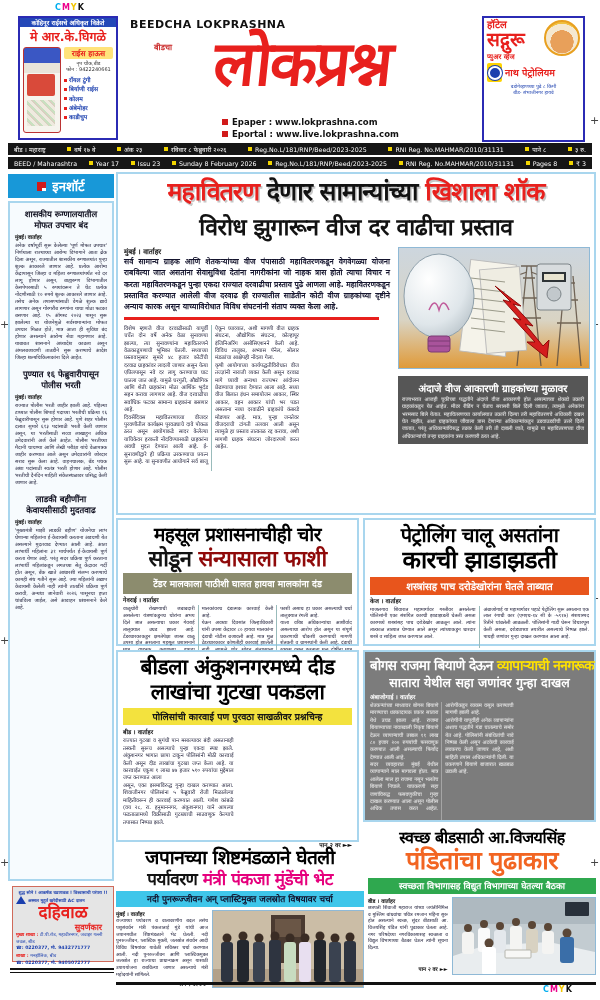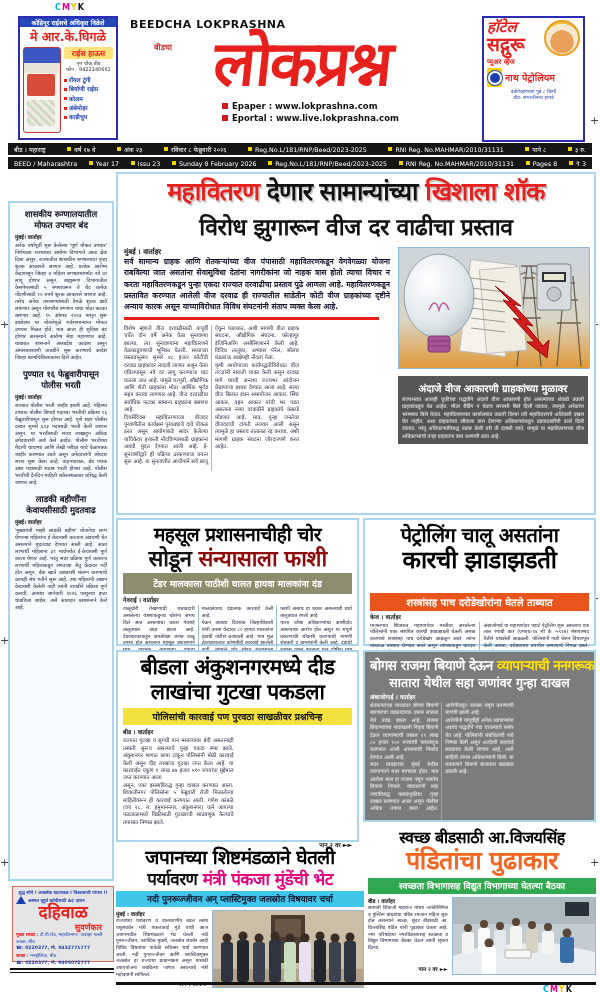--- a/index.html
+++ b/index.html
@@ -21,21 +21,21 @@
   .adbox{border:2px solid #2b2bb4;background:#fff;box-sizing:border-box;}
   .lad-head{background:#2448b8;color:#fff;font-size:6.4px;font-weight:bold;text-align:center;padding:0 1px;}
   .lad-name{color:#e8201d;font-weight:bold;font-size:12.5px;text-align:center;padding:1px 0 2px;}
   .lad-items{font-size:6px;color:#1b3fae;font-weight:bold;line-height:1.55;}
   .lad-items .b{display:inline-block;width:3px;height:3px;background:#e8201d;margin-right:2px;vertical-align:middle;}
   .ricehouse{background:#ffe37a;color:#e8201d;font-weight:bold;font-size:7.5px;text-align:center;border-radius:2px;padding:1px 2px;}
   .logo-big{color:#e8201d;font-weight:bold;font-size:62px;line-height:1;transform:skewX(-6deg);letter-spacing:-2px;}
   .mast-en{font-weight:bold;font-size:11px;color:#111;letter-spacing:.5px;text-align:left;}
   .eline{font-weight:bold;font-size:8.5px;color:#111;}
   .eline .sq{display:inline-block;width:6px;height:6px;background:#d11a1a;margin-right:4px;}
-  .rad-hotel{color:#e8201d;font-weight:bold;font-size:15px;line-height:1;font-style:italic;}
+  .rad-hotel{color:#e8201d;font-weight:bold;font-size:10px;line-height:1;}
   .rad-name{color:#e8201d;font-weight:bold;font-size:19px;line-height:1;}
   .rad-veg{color:#e8201d;font-weight:bold;font-size:7px;}
   .rad-petrol{color:#e8201d;font-weight:bold;font-size:9.5px;}
   .rad-addr{color:#1b3fae;font-size:4.8px;text-align:center;line-height:1.3;}
   .rad-foot{background:#1593d2;border-radius:4px;color:#ffe94e;text-align:center;font-weight:bold;}
   
   .ibar{background:#161616;color:#fff;display:flex;align-items:center;justify-content:space-between;
         padding:0 6px;font-size:6.3px;height:12px;}
   .ibar .cell{display:flex;align-items:center;white-space:nowrap;}
   .ibar .sq{display:inline-block;width:4px;height:4px;background:#f2d500;margin-right:3px;}
@@ -114,21 +114,21 @@
       </div>
     </div>
   </div>
 
   <div class="abs" style="left:130px;top:18px;width:345px;">
     <div class="mast-en">BEEDCHA LOKPRASHNA</div>
     <div style="position:relative;text-align:center;margin-top:2px;">
       <span class="abs" style="left:24px;top:8px;font-size:8px;color:#c33;font-weight:bold;">बीडचा</span>
       <div class="logo-big">लोकप्रश्न</div>
     </div>
-    <div style="margin:6px 0 0 92px;">
+    <div style="margin:22px 0 0 92px;">
       <div class="eline"><span class="sq"></span><span>Epaper : www.lokprashna.com</span></div>
       <div class="eline" style="margin-top:2px;"><span class="sq"></span><span>Eportal : www.live.lokprashna.com</span></div>
     </div>
   </div>
 
   <div class="abs adbox" style="left:482px;top:16px;width:103px;height:126px;padding:2px 3px;">
     <div style="display:flex;justify-content:space-between;">
       <div>
         <div class="rad-hotel">हॉटेल</div>
         <div class="rad-name">सद्गुरू</div>
@@ -208,20 +208,24 @@
     <span class="cell">
         <span class="sq"></span>
         <span>Pages 8</span>
       </span>
     <span class="cell">
         <span class="sq"></span>
         <span>₹ 3</span>
       </span>
   </div>
 
+  <div class="abs inshort-head" style="left:8px;top:174px;width:106px;height:24px;">
+    <span class="inshort-ic"></span>
+    <span>इनशॉर्ट</span>
+  </div>
 
   <div class="abs sbox" style="left:8px;top:201px;width:106px;height:680px;padding:6px 5px;overflow:hidden;">
 
     <div>
       <div class="stitle"><span>शासकीय रूग्णालयातील</span><br>
         <span>मोफत उपचार बंद</span></div>
       <div class="byline" style="font-size:5.4px;margin:2px 0 1px;">मुंबई। वार्ताहर</div>
       <div class="tiny" style="font-size:5px;">अनेक वर्षांपूर्वी सुरू केलेल्या 'पूर्ण मोफत उपचार' निर्णयाला राज्याच्या आरोग्य विभागाने आता ब्रेक दिला असून, राज्यातील शासकीय रुग्णालयांत पुन्हा शुल्क आकारले जाणार आहे. प्रत्येक आरोग्य केंद्रापासून जिल्हा व महिला रुग्णालयांपर्यंत नवे दर लागू होणार असून, बाह्यरुग्ण विभागातील केसपेपरसाठी ५ रुपयांवरून ते थेट प्रत्येक नोंदणीसाठी १० रुपये शुल्क आकारले जाणार आहे. तसेच अनेक तपासण्यांसाठी वेगळे शुल्क द्यावे लागणार असून गोरगरीब रुग्णांना याचा मोठा फटका बसणार आहे. १५ ऑगस्ट २०२३ पासून सुरू झालेल्या या योजनेमुळे सर्वसामान्यांना मोफत उपचार मिळत होते, मात्र आता ही सुविधा बंद होणार असल्याने आरोग्य सेवा महागणार आहे. याबाबत शासनाने अध्यादेश काढला असून अंमलबजावणी तातडीने सुरू करण्याचे आदेश जिल्हा शल्यचिकित्सकांना दिले आहेत.</div>
     </div>
 
@@ -346,21 +350,21 @@
     <div class="cols3" style="height:52px;overflow:hidden;margin-top:1px;">
       <div class="tiny" style="font-size:4.9px;">वाळूचोरी रोखण्याची जबाबदारी असलेल्या यंत्रणांकडूनच चोरांना अभय दिले जात असल्याचा प्रकार गेवराई तालुक्यात उघड झाला आहे. टेंडरधारकाकडून क्षमतेपेक्षा जास्त वाळू उपसा होत असताना महसूल प्रशासनाने मात्र वाहतूक करणाऱ्या हायवा मालकांवरच दंडात्मक कारवाई केली आहे.</div>
       <div class="tiny" style="font-size:4.9px;">येऊन अवघ्या दिवसांत जिल्हाधिकारी यांनी उपसा केंद्रावर ८० हायवा मालकांना दंडाची नोटीस बजावली आहे. मात्र मूळ टेंडरधारकावर कोणतीही कारवाई झालेली नाही. त्यामुळे चोर सोडून संन्यासाला फाशी असाच हा प्रकार असल्याची चर्चा तालुक्यात रंगली आहे.</div>
       <div class="tiny" style="font-size:4.9px;">याला वरिष्ठ अधिकाऱ्यांचा आशीर्वाद असल्याचा आरोप होत असून या संपूर्ण प्रकरणाची चौकशी करण्याची मागणी शेतकरी व ग्रामस्थांनी केली आहे. दंडाची रक्कम वसूल करताना मूळ दोषींना मात्र मोकळे सोडले जात असल्याने नागरिकांतून तीव्र संताप व्यक्त होत आहे.</div>
     </div>
   </div>
 
   <div class="abs sec" style="left:363px;top:518px;width:233px;height:128px;padding:3px 5px;">
     <div class="h20" style="font-size:20px;">पेट्रोलिंग चालू असतांना</div>
     <div class="h22" style="font-size:24px;">कारची झाडाझडती</div>
-    <div class="subh" style="background:#e8551c;font-size:10px;padding:2px 0;margin-top:18px;">शस्त्रांसह पाच दरोडेखोरांना घेतले ताब्यात</div>
+    <div class="subh" style="background:#e8551c;font-size:10px;padding:2px 0;margin-top:2px;">शस्त्रांसह पाच दरोडेखोरांना घेतले ताब्यात</div>
     <div class="byline" style="margin-top:2px;">केज । वार्ताहर</div>
     <div class="cols2" style="height:42px;overflow:hidden;margin-top:1px;">
       <div class="tiny" style="font-size:4.9px;">माजलगाव शिवारात महामार्गावर गस्तीवर असलेल्या पोलिसांनी एका संशयित कारची झाडाझडती घेतली असता कारमध्ये शस्त्रांसह पाच दरोडेखोर आढळून आले. त्यांना तात्काळ ताब्यात घेण्यात आले असून त्यांच्याकडून धारदार शस्त्रे व साहित्य जप्त करण्यात आले.</div>
       <div class="tiny" style="font-size:4.9px;">अंबाजोगाई या महामार्गावर पहाटे पेट्रोलिंग सुरू असताना एक लाल रंगाची कार (एमएच-१४ सी के -५९१७) संशयास्पद रितीने थांबलेली आढळली. पोलिसांनी गाडी घेरून विचारपूस केली असता, दरोड्याच्या तयारीत असल्याचे निष्पन्न झाले. पाचही जणांवर गुन्हा दाखल करण्यात आला आहे.</div>
     </div>
     <div class="more">पान २ वर ►►</div>
   </div>
 
   <div class="abs sec" style="left:116px;top:650px;width:243px;height:192px;padding:3px 5px;">
     <div class="h20" style="font-size:21px;">बीडला अंकुशनगरमध्ये दीड</div>

